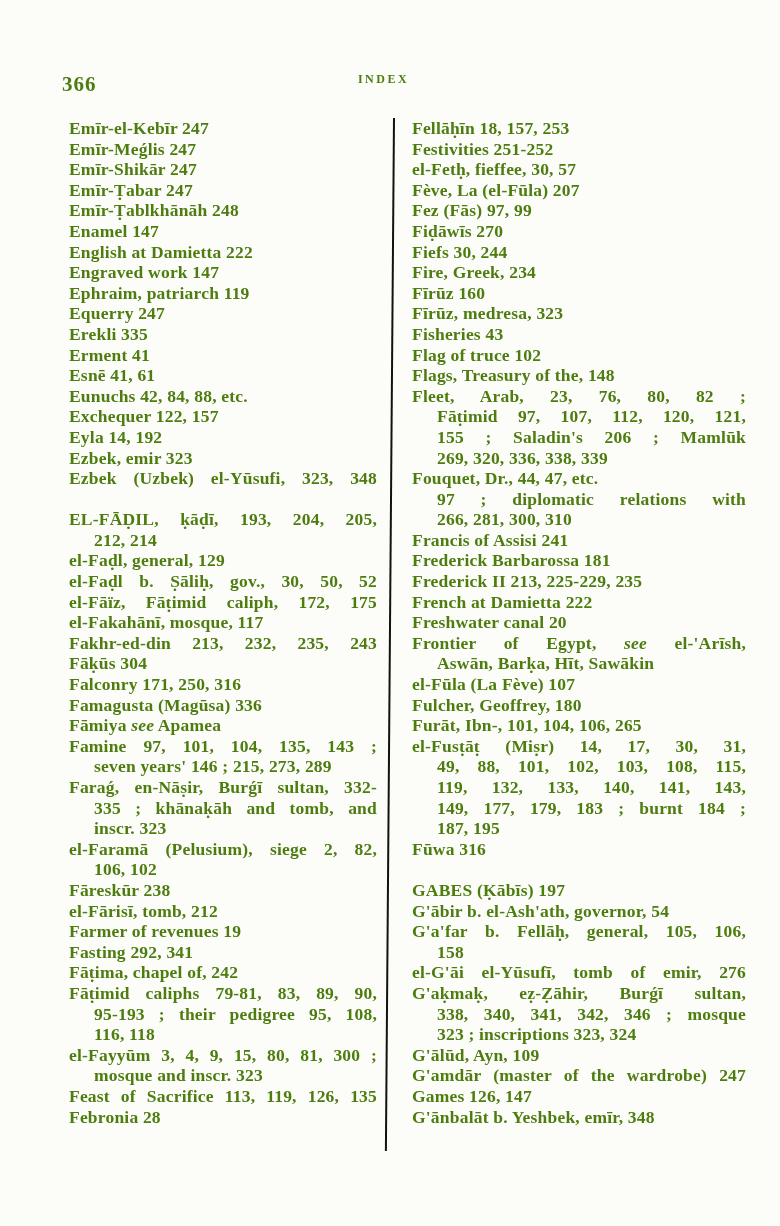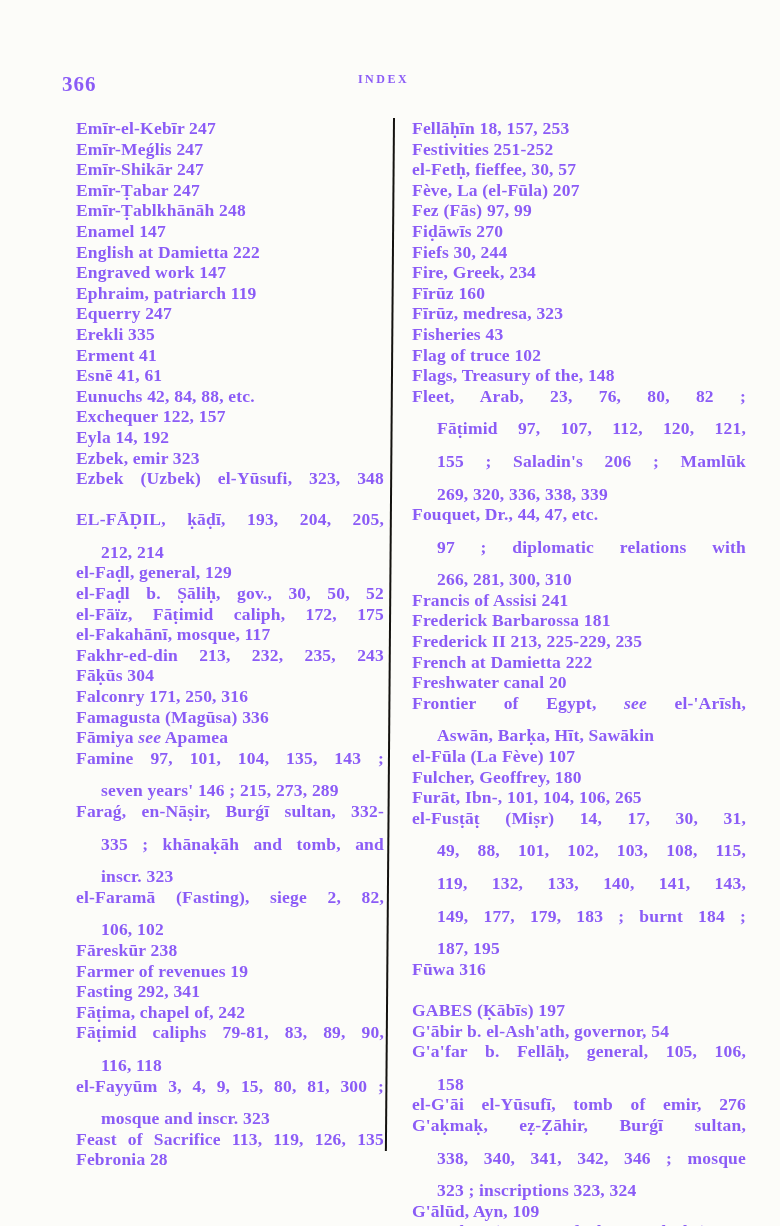--- a/index.html
+++ b/index.html
@@ -17,45 +17,45 @@
   #pageno{
     position:absolute;left:62px;top:0;
     font-size:21px;font-weight:bold;letter-spacing:1px;
   }
   #ptitle{
     position:absolute;left:0;width:767px;top:0;text-align:center;
     font-size:12px;font-weight:bold;letter-spacing:2.5px;
   }
   
   .col{position:absolute;top:118px;}
-  #colL{left:76px;width:308px;}
+  #colL{left:69px;width:308px;}
   #colR{left:412px;width:334px;}
   .line{
     height:20.6px;line-height:20.6px;
     font-size:17.5px;font-weight:bold;letter-spacing:0.2px;
     white-space:nowrap;
   }
-  .line.ind{padding-left:25px;margin-top:12px;}
+  .line.ind{padding-left:25px;}
   .line.just{
     white-space:normal;
     text-align:justify;
     text-align-last:justify;
   }
   .line .it{font-style:italic;margin-top:32px;}
   
   #rule{
     position:absolute;left:393px;top:118px;
     width:2px;height:1033px;background:#14120f;
     transform:rotate(0.45deg);transform-origin:top center;
   }
 </style>
 </head>
 <body>
 
-<div id="scan" style="background: rgb(252, 252, 249); color: #8b5cf6;">
+<div id="scan" style="background: rgb(252, 252, 249); color: #4d7c0f;">
   <div id="hdr">
     <div id="pageno">366</div>
     <div id="ptitle">INDEX</div>
   </div>
 
   <div id="rule"></div>
 
   <div id="colL" class="col">
       <div class="line">Emīr-el-Kebīr 247</div>
       <div class="line">Emīr-Meǵlis 247</div>
@@ -85,27 +85,29 @@
       <div class="line just">Fakhr-ed-din 213, 232, 235, 243</div>
       <div class="line">Fāḳūs 304</div>
       <div class="line">Falconry 171, 250, 316</div>
       <div class="line">Famagusta (Magūsa) 336</div>
       <div class="line"><span>Fāmiya </span><span class="it">see</span><span> Apamea</span></div>
       <div class="line just">Famine 97, 101, 104, 135, 143 ;</div>
       <div class="line ind">seven years' 146 ; 215, 273, 289</div>
       <div class="line just">Faraǵ, en-Nāṣir, Burǵī sultan, 332-</div>
       <div class="line ind just">335 ; khānaḳāh and tomb, and</div>
       <div class="line ind">inscr. 323</div>
-      <div class="line just">el-Faramā (Fasting), siege 2, 82,</div>
+      <div class="line just">el-Faramā (Pelusium), siege 2, 82,</div>
       <div class="line ind">106, 102</div>
       <div class="line">Fāreskūr 238</div>
+      <div class="line">el-Fārisī, tomb, 212</div>
       <div class="line">Farmer of revenues 19</div>
       <div class="line">Fasting 292, 341</div>
       <div class="line">Fāṭima, chapel of, 242</div>
       <div class="line just">Fāṭimid caliphs 79-81, 83, 89, 90,</div>
+      <div class="line ind just">95-193 ; their pedigree 95, 108,</div>
       <div class="line ind">116, 118</div>
       <div class="line just">el-Fayyūm 3, 4, 9, 15, 80, 81, 300 ;</div>
       <div class="line ind">mosque and inscr. 323</div>
       <div class="line just">Feast of Sacrifice 113, 119, 126, 135</div>
       <div class="line">Febronia 28</div>
     </div>
   <div id="colR" class="col">
       <div class="line">Fellāḥīn 18, 157, 253</div>
       <div class="line">Festivities 251-252</div>
       <div class="line">el-Fetḥ, fieffee, 30, 57</div>

